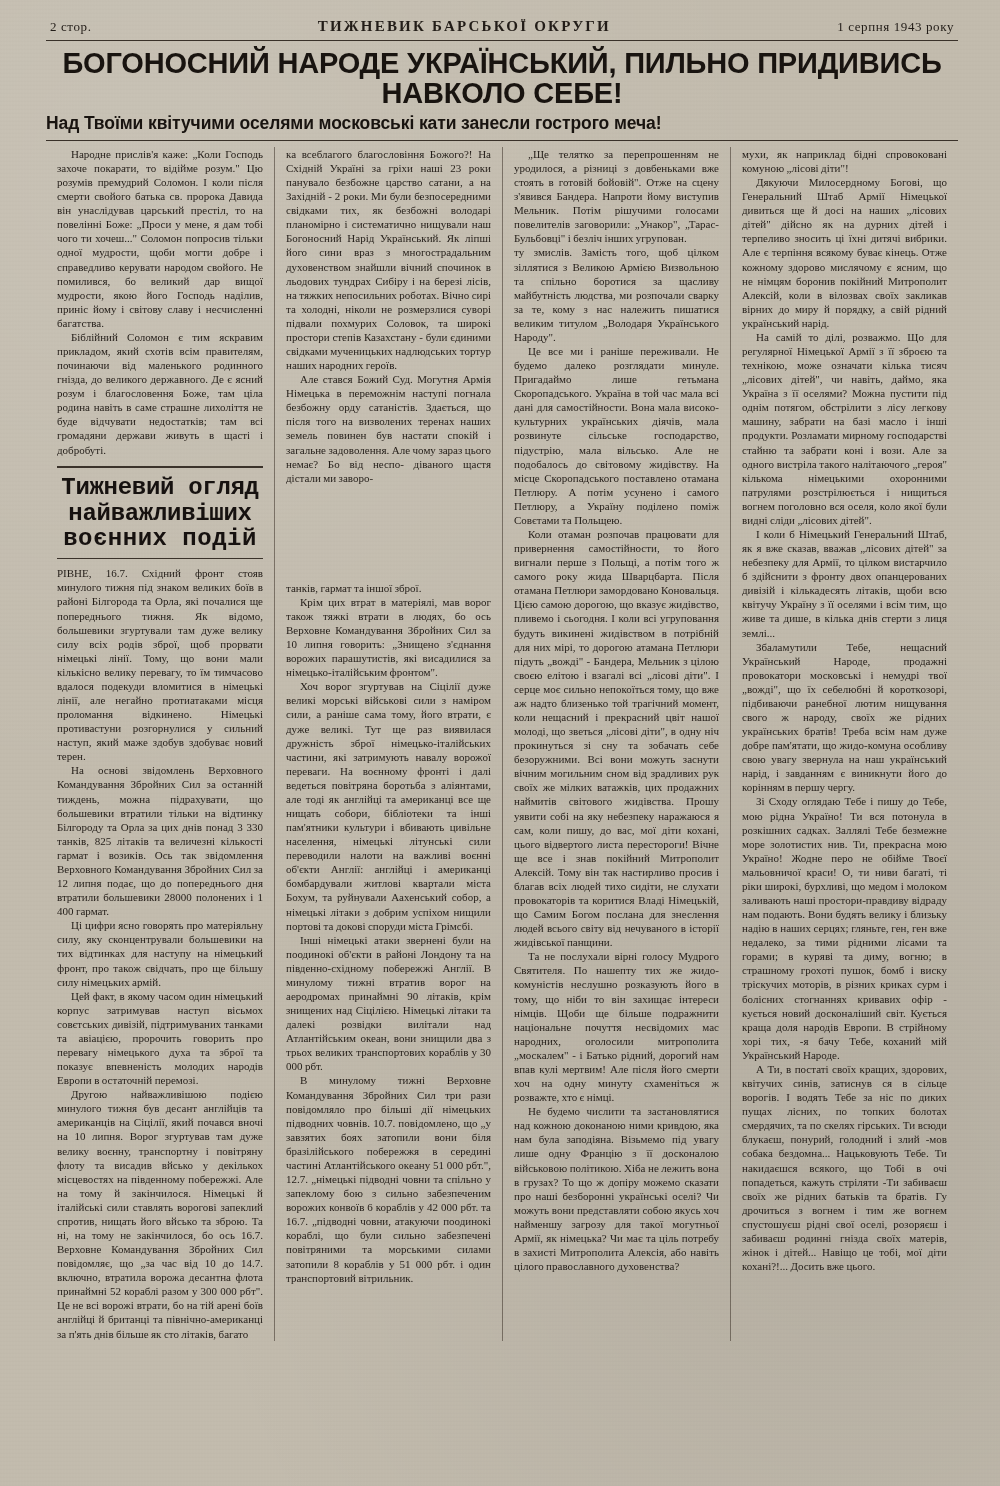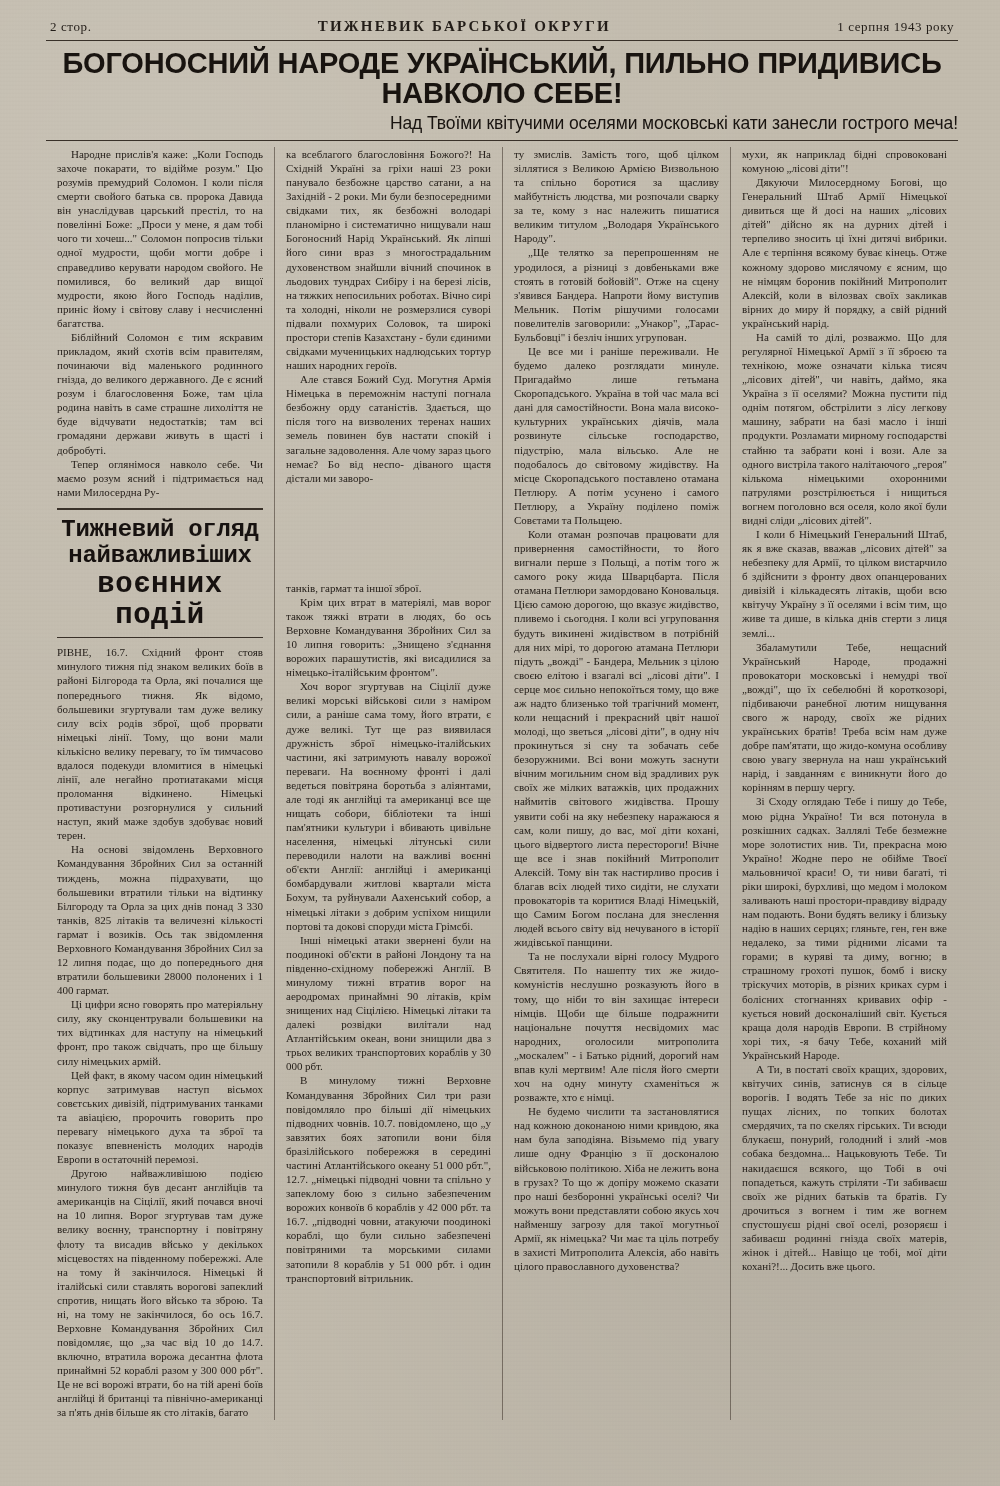--- a/index.html
+++ b/index.html
@@ -57,23 +57,23 @@
   .headline {
     text-align: center;
     font-family: "Liberation Sans", "DejaVu Sans", sans-serif;
     font-weight: bold;
     font-size: 29px;
     letter-spacing: -0.2px;
     line-height: 1.05;
     color: #191410;
   }
   .subheadline {
-    text-align: right;
+    text-align: left;
     font-family: "Liberation Sans", "DejaVu Sans", sans-serif;
-    font-weight: normal;
+    font-weight: bold;
     font-size: 17.5px;
     letter-spacing: -0.1px;
     margin-top: 4px;
     color: #191410;
   }
   .rule-under-head {
     border-top: 1px solid #3a322a;
     margin: 6px 0 6px 0;
   }
 
@@ -112,21 +112,21 @@
   .sec-title {
     text-align: center;
     font-family: Liberation Mono, monospace;
     font-weight: bold;
     font-size: 24px;
     line-height: 1.08;
     letter-spacing: -0.3px;
     margin: 7px 0 2px 0;
     color: #171210;
   }
-  .sec-title .l2 { display: block; font-size: 29px; letter-spacing: 0.5px;}
+  .sec-title .l2 { display: block; font-size: 24px; letter-spacing: 0.5px;}
   .sec-rule-bottom {
     border-top: 1px solid #3a322a;
     margin: 6px 0 7px 0;
   }
   .spacer10 { height: 10px; }
 
   
   .grain {
     position: absolute;
     inset: 0;
@@ -152,21 +152,20 @@
 
     <div class="headline">БОГОНОСНИЙ НАРОДЕ УКРАЇНСЬКИЙ, ПИЛЬНО ПРИДИВИСЬ НАВКОЛО СЕБЕ!</div>
     <div class="subheadline">Над Твоїми квітучими оселями московські кати занесли гострого меча!</div>
     <div class="rule-under-head"></div>
 
     <div class="cols">
 
       <div class="col">
         <p class="body">Народне прислів'я каже: „Коли Господь захоче покарати, то відійме розум." Цю розумів премудрий Соломон. І коли після смерти свойого батька св. пророка Давида він унаслідував царський престіл, то на повелінні Боже: „Проси у мене, я дам тобі чого ти хочеш..." Соломон попросив тільки одної мудрости, щоби могти добре і справедливо керувати народом свойого. Не помилився, бо великий дар вищої мудрости, якою його Господь наділив, приніс йому і світову славу і несчисленні багатства.</p>
         <p class="body">Біблійний Соломон є тим яскравим прикладом, який схотів всім правителям, починаючи від маленького родинного гнізда, до великого державного. Де є ясний розум і благословення Боже, там ціла родина навіть в саме страшне лихоліття не буде відчувати недостатків; там всі громадяни держави живуть в щасті і добробуті.</p>
-        <p class="body">Тепер оглянімося навколо себе. Чи маємо розум ясний і підтримається над нами Милосердна Ру-</p>
 
         <div class="sec-rule-top"></div>
         <div class="sec-title">
           <span>Тижневий огляд найважливіших</span>
           <span class="l2">воєнних подій</span>
         </div>
         <div class="sec-rule-bottom"></div>
 
         <p class="body noindent">РІВНЕ, 16.7. Східний фронт стояв минулого тижня під знаком великих боїв в районі Білгорода та Орла, які почалися ще попереднього тижня. Як відомо, большевики згуртували там дуже велику силу всіх родів зброї, щоб прорвати німецькі лінії. Тому, що вони мали кількісно велику перевагу, то їм тимчасово вдалося подекуди вломитися в німецькі лінії, але негайно протиатаками місця проломання відкинено. Німецькі противастуни розгорнулися у сильний наступ, який маже здобув здобуває новий терен.</p>
         <p class="body">На основі звідомлень Верховного Командування Збройних Сил за останній тиждень, можна підрахувати, що большевики втратили тільки на відтинку Білгороду та Орла за цих днів понад 3 330 танків, 825 літаків та величезні кількості гармат і возиків. Ось так звідомлення Верховного Командування Збройних Сил за 12 липня подає, що до попереднього дня втратили большевики 28000 полонених і 1 400 гармат.</p>
@@ -185,22 +184,22 @@
         <p class="body noindent">танків, гармат та іншої зброї.</p>
         <p class="body">Крім цих втрат в матеріялі, мав ворог також тяжкі втрати в людях, бо ось Верховне Командування Збройних Сил за 10 липня говорить: „Знищено з'єднання ворожих парашутистів, які висадилися за німецько-італійським фронтом".</p>
         <p class="body">Хоч ворог згуртував на Сіцілії дуже великі морські військові сили з наміром сили, а раніше сама тому, його втрати, є дуже великі. Тут ще раз виявилася дружність зброї німецько-італійських частини, які затримують навалу ворожої переваги. На воєнному фронті і далі ведеться повітряна боротьба з аліянтами, але тоді як англійці та американці все ще нищать собори, бібліотеки та інші пам'ятники культури і вбивають цивільне населення, німецькі літунські сили переводили налоти на важливі воєнні об'єкти Англії: англійці і американці бомбардували житлові квартали міста Бохум, та руйнували Аахенський собор, а німецькі літаки з добрим успіхом нищили портові та докові споруди міста Грімсбі.</p>
         <p class="body">Інші німецькі атаки звернені були на поодинокі об'єкти в районі Лондону та на південно-східному побережжі Англії. В минулому тижні втратив ворог на аеродромах принаймні 90 літаків, крім знищених над Сіцілією. Німецькі літаки та далекі розвідки вилітали над Атлантійським океан, вони знищили два з трьох великих транспортових кораблів у 30 000 рбт.</p>
         <p class="body">В минулому тижні Верховне Командування Збройних Сил три рази повідомляло про більші дії німецьких підводних човнів. 10.7. повідомлено, що „у завзятих боях затопили вони біля бразілійського побережжя в середині частині Атлантійського океану 51 000 рбт.", 12.7. „німецькі підводні човни та спільно у запеклому бою з сильно забезпеченим ворожих конвоїв 6 кораблів у 42 000 рбт. та 16.7. „підводні човни, атакуючи поодинокі кораблі, що були сильно забезпечені повітряними та морськими силами затопили 8 кораблів у 51 000 рбт. і один транспортовий вітрильник.</p>
 
         <p class="body"></p>
       </div>
 
       <div class="col">
+        <p class="body">„Ще телятко за перепрошенням не уродилося, а різниці з довбеньками вже стоять в готовій бойовій". Отже на сцену з'явився Бандера. Напроти йому виступив Мельник. Потім рішучими голосами повелителів заговорили: „Унакор", „Тарас-Бульбовці" і безліч інших угрупован.</p>
         <p class="body noindent">ту змислів. Замість того, щоб цілком зіллятися з Великою Армією Визвольною та спільно боротися за щасливу майбутність людства, ми розпочали сварку за те, кому з нас належить пишатися великим титулом „Володаря Українського Народу".</p>
-        <p class="body">„Ще телятко за перепрошенням не уродилося, а різниці з довбеньками вже стоять в готовій бойовій". Отже на сцену з'явився Бандера. Напроти йому виступив Мельник. Потім рішучими голосами повелителів заговорили: „Унакор", „Тарас-Бульбовці" і безліч інших угрупован.</p>
         <p class="body">Це все ми і раніше переживали. Не будемо далеко розглядати минуле. Пригадаймо лише гетьмана Скоропадського. Україна в той час мала всі дані для самостійности. Вона мала високо-культурних українських діячів, мала розвинуте сільське господарство, підустрію, мала вільсько. Але не подобалось до світовому жидівству. На місце Скоропадського поставлено отамана Петлюру. А потім усунено і самого Петлюру, а Україну поділено поміж Совєтами та Польщею.</p>
         <p class="body">Коли отаман розпочав працювати для привернення самостійности, то його вигнали перше з Польщі, а потім того ж самого року жида Шварцбарта. Після отамана Петлюри замордовано Коновальця. Цією самою дорогою, що вказує жидівство, пливемо і сьогодня. І коли всі угруповання будуть викинені жидівством в потрібній для них мірі, то дорогою атамана Петлюри підуть „вожді" - Бандера, Мельник з цілою своєю елітою і взагалі всі „лісові діти". І серце моє сильно непокоїться тому, що вже аж надто близенько той трагічний момент, коли нещасний і прекрасний цвіт нашої молоді, що зветься „лісові діти", в одну ніч прокинуться зі сну та зобачать себе безоружними. Всі вони можуть заснути вічним могильним сном від зрадливих рук своїх же мілких ватажків, цих продажних наймитів світового жидівства. Прошу уявити собі на яку небезпеку наражаюся я сам, коли пишу, до вас, мої діти кохані, цього відвертого листа перестороги! Вічне ще все і знав покійний Митрополит Алексій. Тому він так настирливо просив і благав всіх людей тихо сидіти, не слухати провокаторів та коритися Владі Німецькій, що Самим Богом послана для знеслення людей всього світу від нечуваного в історії жидівської панщини.</p>
         <p class="body">Та не послухали вірні голосу Мудрого Святителя. По нашепту тих же жидо-комуністів неслушно розказують його в тому, що ніби то він захищає інтереси німців. Щоби ще більше подражнити національне почуття несвідомих мас народних, оголосили митрополита „москалем" - і Батько рідний, дорогий нам впав кулі мертвим! Але після його смерти хоч на одну минуту схаменіться ж розважте, хто є німці.</p>
         <p class="body">Не будемо числити та застановлятися над кожною доконаною ними кривдою, яка нам була заподіяна. Візьмемо під увагу лише одну Францію з її досконалою військовою політикою. Хіба не лежить вона в грузах? То що ж допіру можемо сказати про наші безборонні українські оселі? Чи можуть вони представляти собою якусь хоч найменшу загрозу для такої могутньої Армії, як німецька? Чи має та ціль потребу в захисті Митрополита Алексія, або навіть цілого православного духовенства?</p>
 
       </div>
 
       <div class="col">
         <p class="body noindent">мухи, як наприклад бідні спровоковані комуною „лісові діти"!</p>
         <p class="body">Дякуючи Милосердному Богові, що Генеральний Штаб Армії Німецької дивиться ще й досі на наших „лісових дітей" дійсно як на дурних дітей і терпеливо зносить ці їхні дитячі вибрики. Але є терпіння всякому буває кінець. Отже кожному здорово мислячому є ясним, що не німцям боронив покійний Митрополит Алексій, коли в вілозвах своїх закликав вірних до миру й порядку, а свій рідний український нарід.</p>

